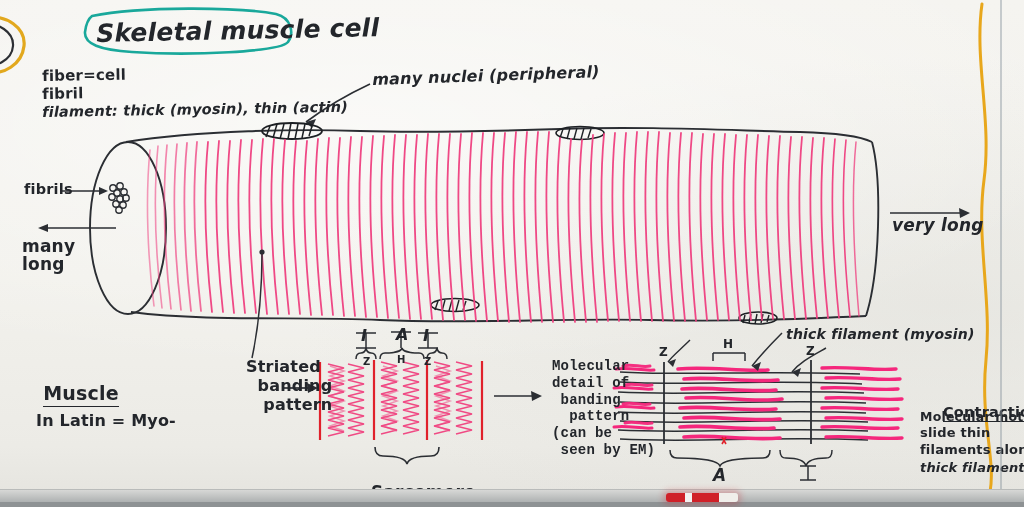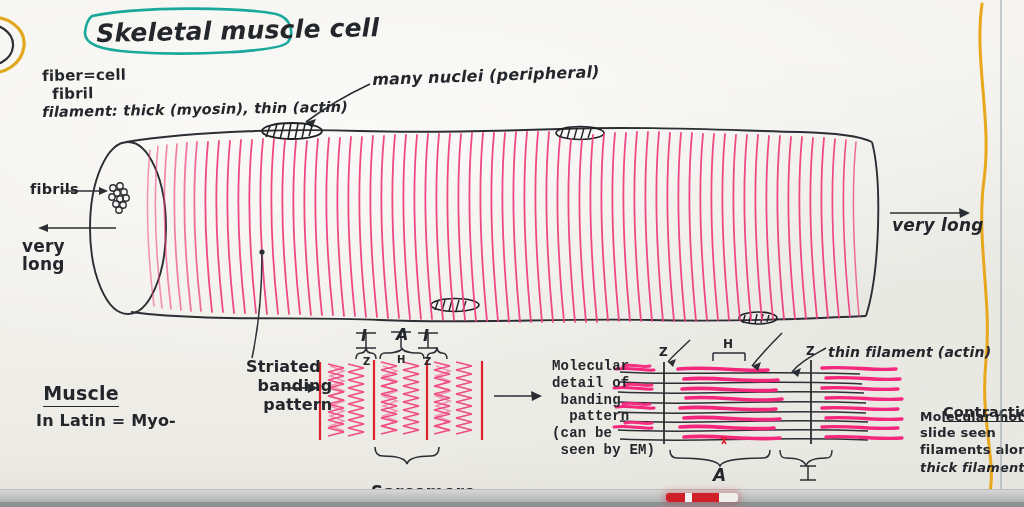--- a/index.html
+++ b/index.html
@@ -351,44 +351,44 @@
         <path d="M625 423 C 634 420, 643 425, 652 423"></path>
       </g>
     </g>
 
     <path d="M982 4 C 974 60, 992 120, 984 180 C 976 240, 992 300, 986 360 C 980 420, 996 460, 990 492" fill="none" stroke="#e8a71c" stroke-width="3" stroke-linecap="round"></path>
   </svg>
 
   <div class="txt hand ital" style="left:96px;top:20px;font-size:25px;transform:rotate(-1.2deg);">Skeletal muscle cell</div>
 
   <div class="txt hand" style="left:42px;top:68px;font-size:15px;transform:rotate(-1deg);">fiber=cell</div>
-  <div class="txt hand" style="left:52px;top:86px;font-size:15px;transform:rotate(-1deg);">fibril</div>
+  <div class="txt hand" style="left:42px;top:86px;font-size:15px;transform:rotate(-1deg);">fibril</div>
   <div class="txt hand ital" style="left:42px;top:104px;font-size:14.5px;transform:rotate(-1deg);">filament: thick (myosin), thin (actin)</div>
 
   <div class="txt hand ital" style="left:372px;top:71px;font-size:16px;transform:rotate(-2deg);">many nuclei (peripheral)</div>
 
-  <div class="txt hand" style="left:30px;top:181px;font-size:14.5px;text-align:center;">fibrils</div>
-
-  <div class="txt hand" style="left:22px;top:238px;font-size:17px;line-height:1.05;">very
+  <div class="txt hand" style="left:24px;top:181px;font-size:14.5px;text-align:center;">fibrils</div>
+
+  <div class="txt hand" style="left:22px;top:238px;font-size:17px;line-height:1.05;">many
 long</div>
 
   <div class="txt hand ital" style="left:892px;top:216px;font-size:17px;">very long</div>
 
   <div class="txt hand" style="left:198px;top:358px;font-size:16px;line-height:1.18;margin-left:48px;">Striated
   banding
    pattern</div>
 
   <div class="txt hand" style="left:552px;top:358px;font-size:14px;line-height:1.2;font-family:Liberation Mono, monospace;">Molecular
 detail of
  banding
   pattern
 (can be
  seen by EM)</div>
 
-  <div class="txt hand ital" style="left:828px;top:345px;font-size:14px;">thin filament (actin)</div>
+  <div class="txt hand ital" style="left:786px;top:327px;font-size:14px;">thick filament (myosin)</div>
 
   <div class="txt hand" style="left:371px;top:483px;font-size:17px;">Sarcomere</div>
 
   <div class="txt hand ital" style="left:361px;top:327px;font-size:16px;">I</div>
   <div class="txt hand ital" style="left:396px;top:326px;font-size:16px;">A</div>
   <div class="txt hand ital" style="left:423px;top:327px;font-size:16px;">I</div>
   <div class="txt hand" style="left:363px;top:356px;font-size:10px;">Z</div>
   <div class="txt hand" style="left:397px;top:354px;font-size:10px;">H</div>
   <div class="txt hand" style="left:424px;top:356px;font-size:10px;">Z</div>
 
@@ -399,20 +399,20 @@
 
   <div class="txt hand" style="left:16px;top:362px;font-size:19px;">
     <span class="under">Muscle</span>
   </div>
   <div class="txt hand" style="left:14px;top:412px;font-size:16px;margin-left:22px;">In Latin = Myo-</div>
 
   <div class="txt hand" style="left:922px;top:388px;font-size:14.5px;">
     <span class="under">Contraction:</span>
   </div>
   <div class="txt hand" style="left:920px;top:410px;font-size:12.5px;">Molecular motors</div>
-  <div class="txt hand" style="left:920px;top:426px;font-size:13px;">slide seen</div>
+  <div class="txt hand" style="left:920px;top:426px;font-size:13px;">slide thin</div>
   <div class="txt hand" style="left:920px;top:443px;font-size:13px;">filaments along</div>
   <div class="txt hand ital" style="left:920px;top:461px;font-size:13px;">thick filaments.</div>
 
   <div class="frame-right"></div>
   <div class="tray"></div>
   <div class="marker"></div>
 </div>
 
 </body></html>

